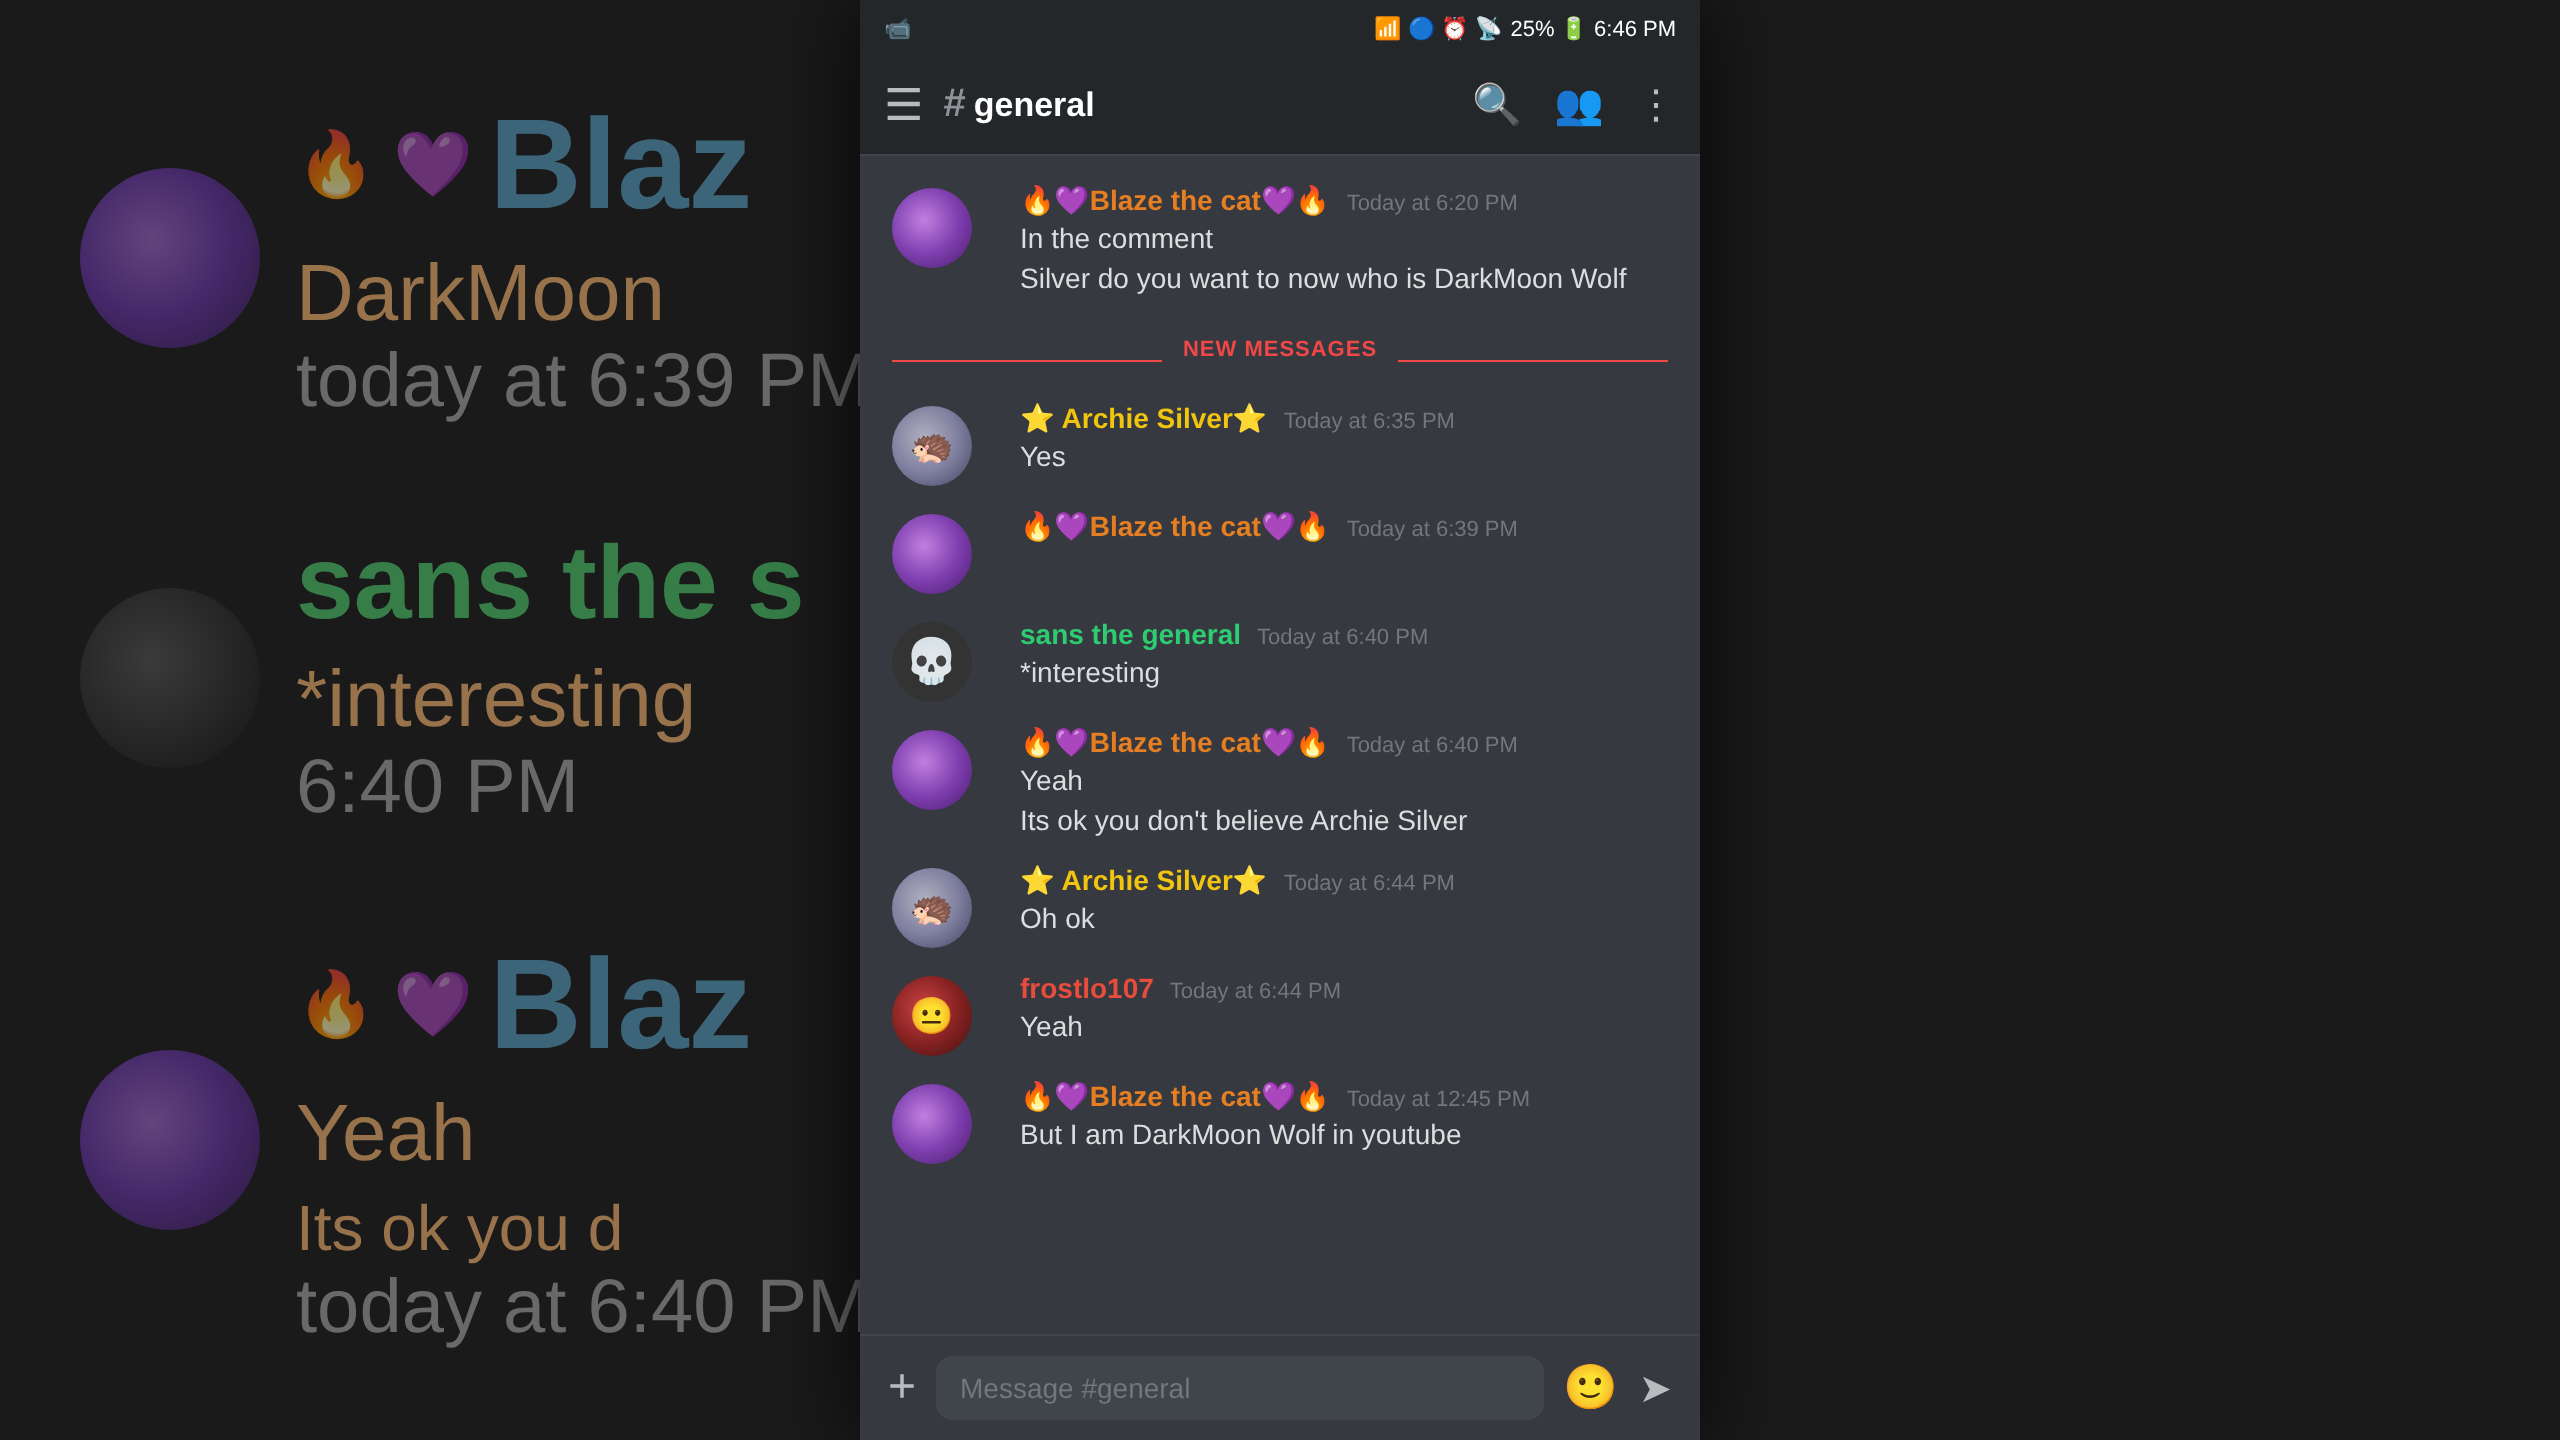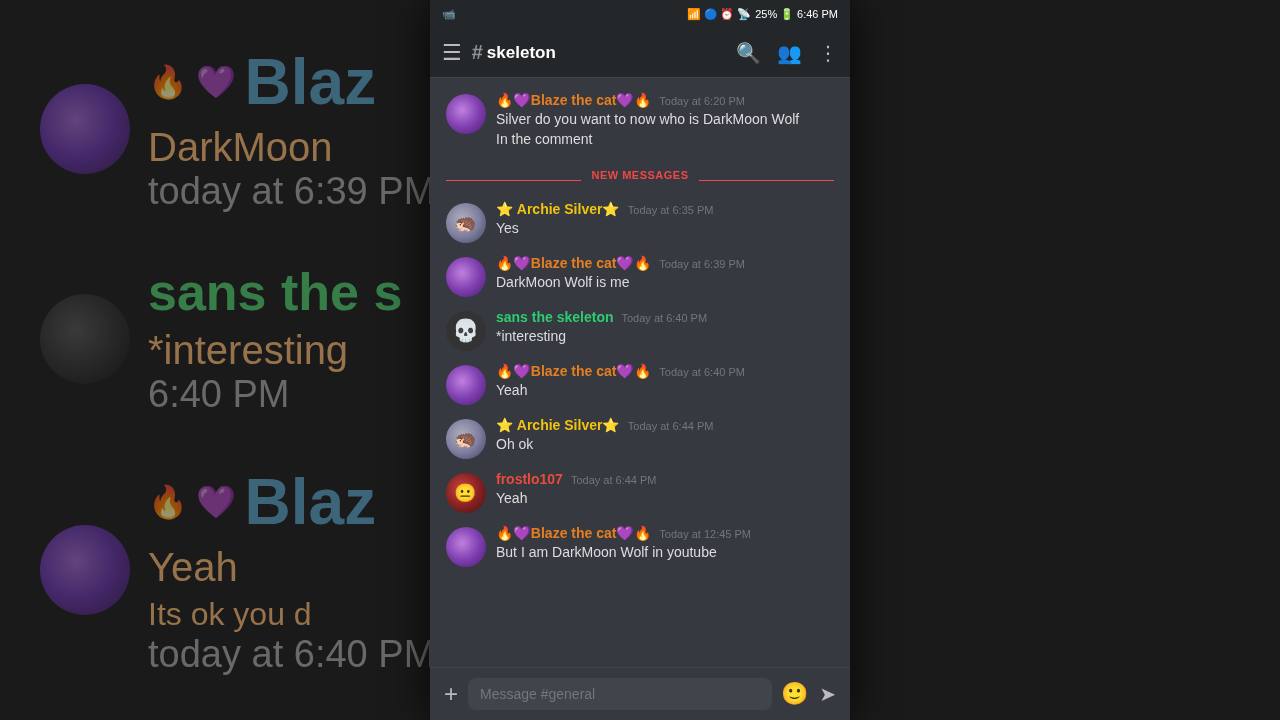--- a/index.html
+++ b/index.html
@@ -137,21 +137,21 @@
       font-size: 11px;
       font-weight: 700;
       letter-spacing: 0.5px;
       padding: 0 10px;
     }
 
     
     .message {
       display: flex;
       padding: 6px 16px;
-      gap: 10px;
+      gap: 24px;
       position: relative;
     }
     .avatar {
       width: 40px;
       height: 40px;
       border-radius: 50%;
       flex-shrink: 0;
       overflow: hidden;
       display: flex;
       align-items: center;
@@ -284,40 +284,40 @@
     <div class="status-right">
       <span>📶 🔵 ⏰ 📡</span>
       <span>25% 🔋 6:46 PM</span>
     </div>
   </div>
 
   <div class="header">
     <span class="header-icon">☰</span>
     <div class="channel-name">
       <span class="channel-hash">#</span>
-      <span>skeleton</span>
+      <span>general</span>
     </div>
     <div class="header-actions">
       <span class="header-action-icon">🔍</span>
       <span class="header-action-icon">👥</span>
       <span class="header-action-icon">⋮</span>
     </div>
   </div>
 
   <div class="messages-area">
 
     <div class="message">
       <div class="avatar avatar-blaze"></div>
       <div class="message-content">
         <div class="message-header">
           <span class="username username-blaze">🔥💜Blaze the cat💜🔥</span>
           <span class="timestamp">Today at 6:20 PM</span>
         </div>
+        <div class="message-text">In the comment</div>
         <div class="message-text">Silver do you want to now who is DarkMoon Wolf</div>
-        <div class="message-text">In the comment</div>
       </div>
     </div>
 
     <div class="new-messages-divider">
       <div class="divider-line"></div>
       <span class="divider-label">NEW MESSAGES</span>
       <div class="divider-line"></div>
     </div>
 
     <div class="message">
@@ -331,43 +331,43 @@
       </div>
     </div>
 
     <div class="message">
       <div class="avatar avatar-blaze"></div>
       <div class="message-content">
         <div class="message-header">
           <span class="username username-blaze">🔥💜Blaze the cat💜🔥</span>
           <span class="timestamp">Today at 6:39 PM</span>
         </div>
-        <div class="message-text">DarkMoon Wolf is me</div>
       </div>
     </div>
 
     <div class="message">
       <div class="avatar avatar-sans" style="font-size:22px; background:#333;">💀</div>
       <div class="message-content">
         <div class="message-header">
-          <span class="username username-sans">sans the skeleton</span>
+          <span class="username username-sans">sans the general</span>
           <span class="timestamp">Today at 6:40 PM</span>
         </div>
         <div class="message-text">*interesting</div>
       </div>
     </div>
 
     <div class="message">
       <div class="avatar avatar-blaze"></div>
       <div class="message-content">
         <div class="message-header">
           <span class="username username-blaze">🔥💜Blaze the cat💜🔥</span>
           <span class="timestamp">Today at 6:40 PM</span>
         </div>
         <div class="message-text">Yeah</div>
+        <div class="message-text">Its ok you don't believe Archie Silver</div>
       </div>
     </div>
 
     <div class="message">
       <div class="avatar avatar-silver">🦔</div>
       <div class="message-content">
         <div class="message-header">
           <span class="username username-silver">⭐ Archie Silver⭐</span>
           <span class="timestamp">Today at 6:44 PM</span>
         </div>

